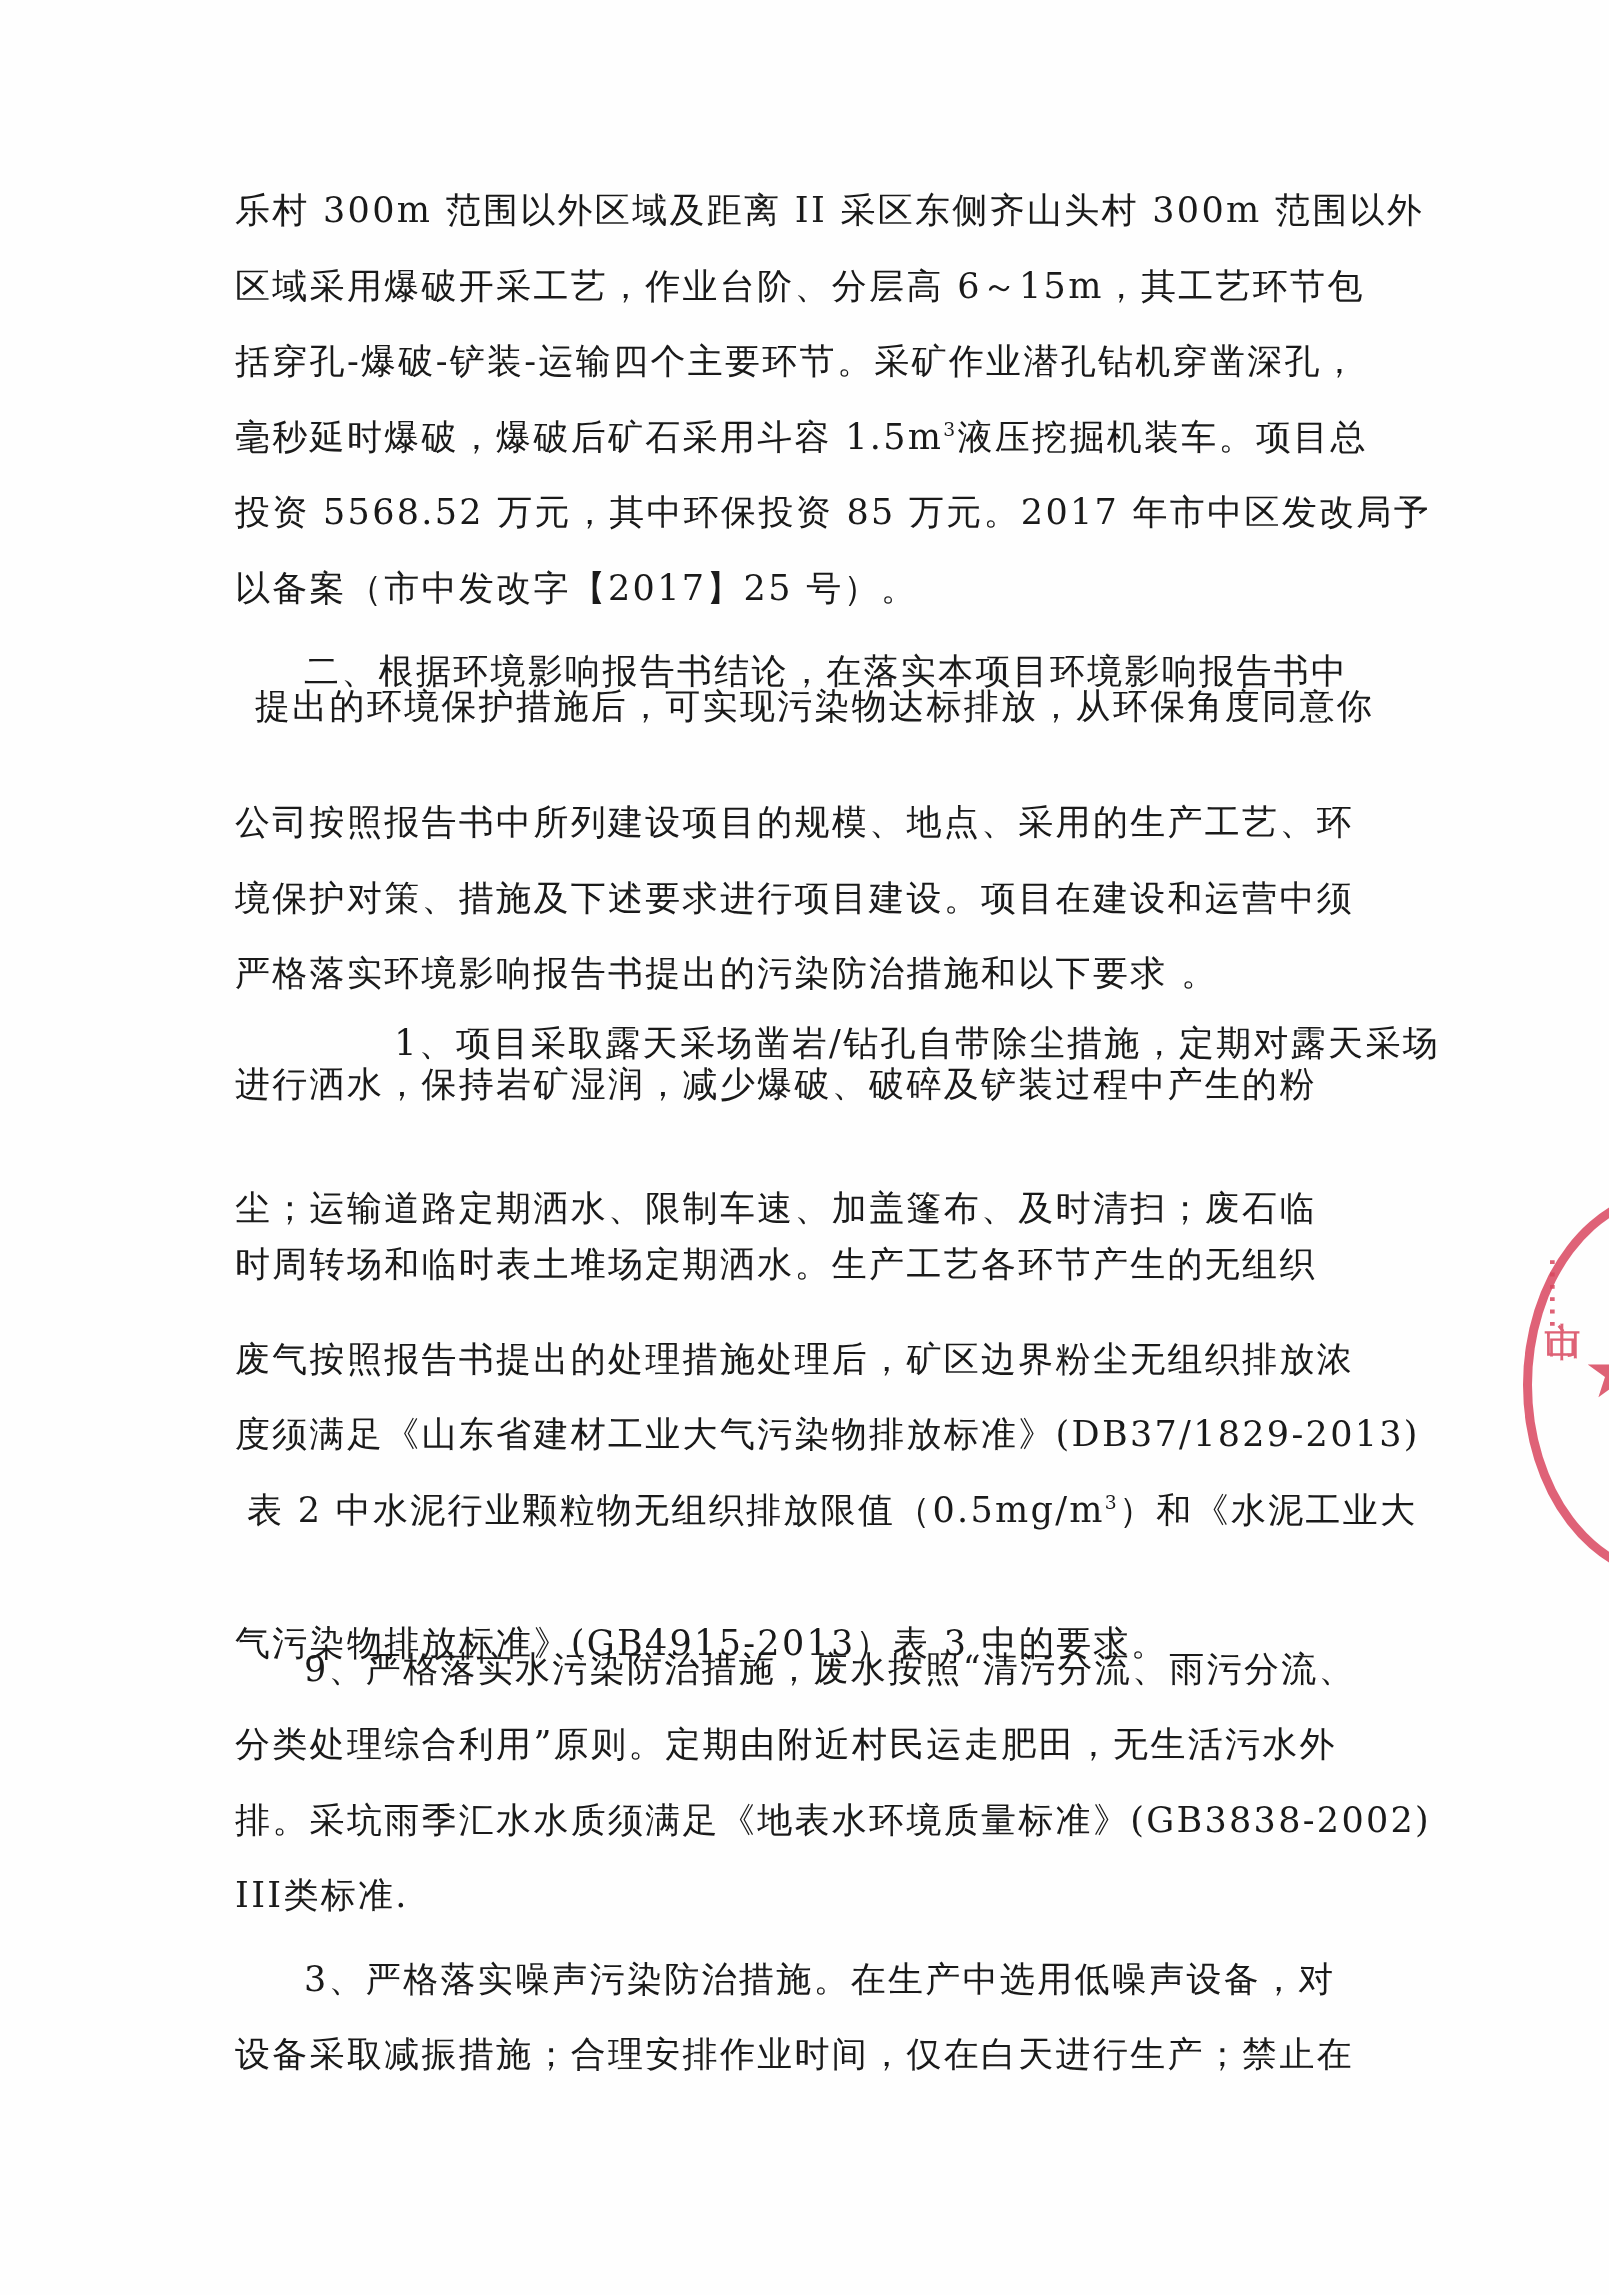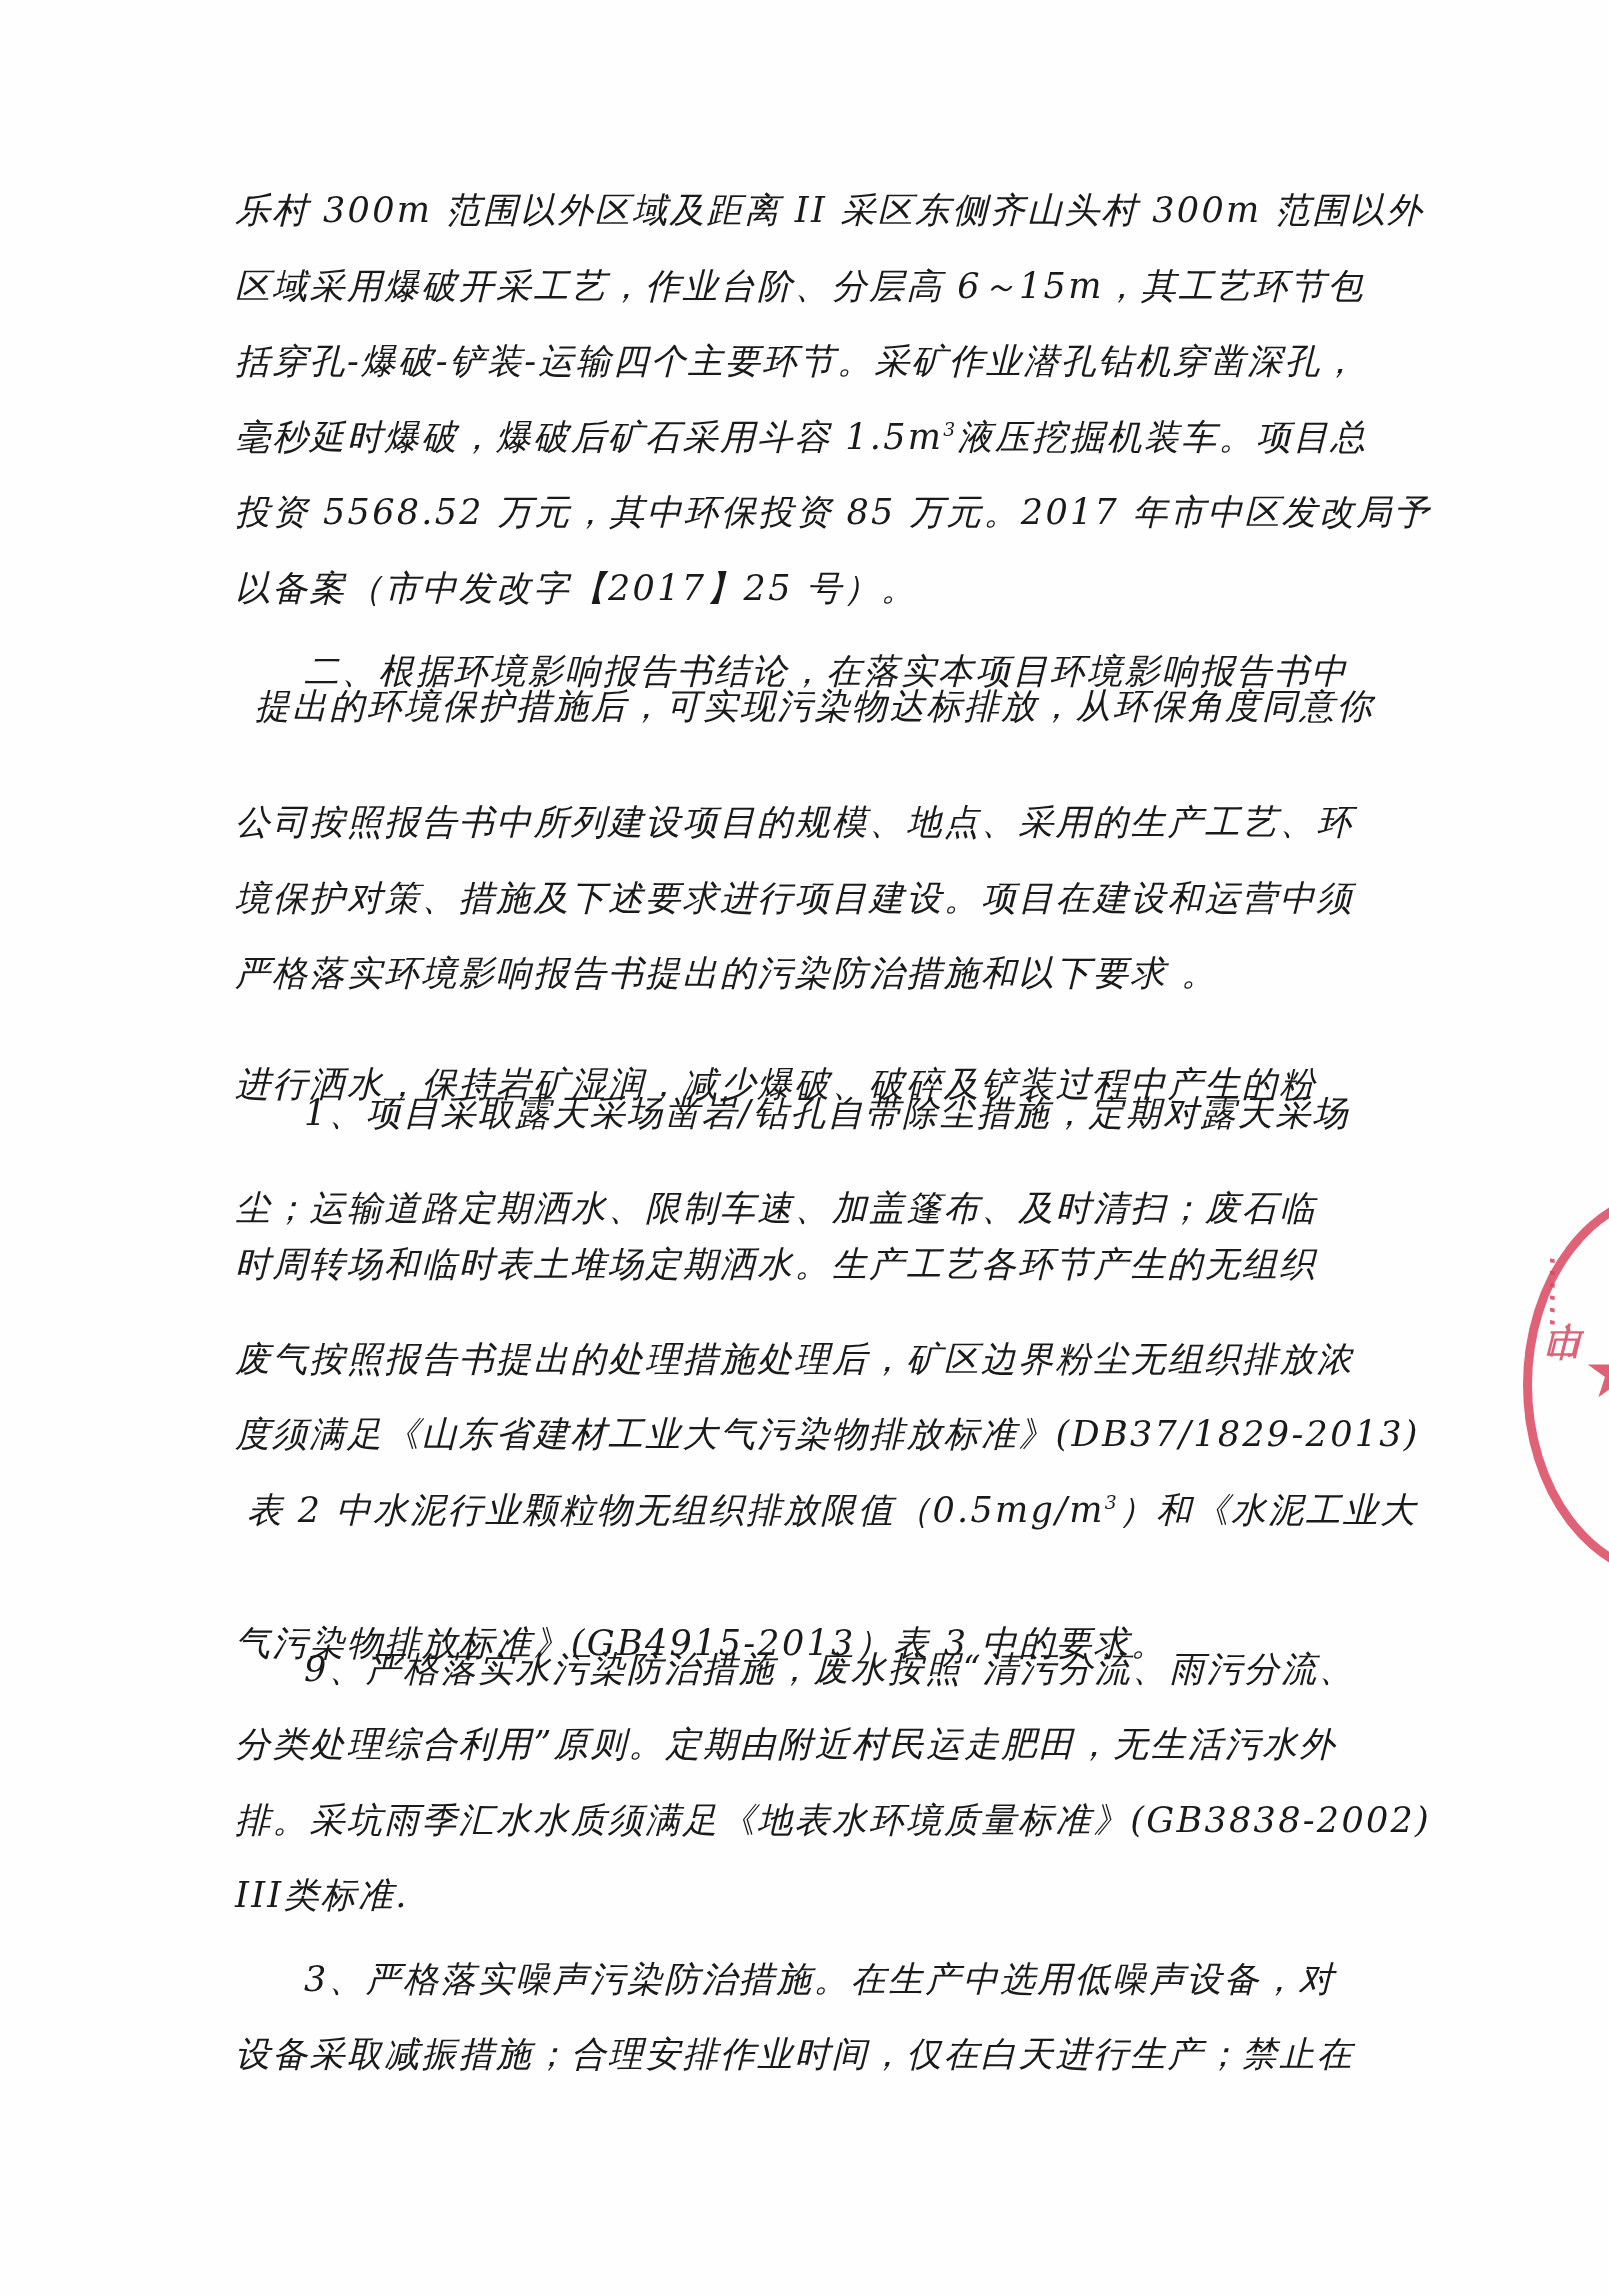--- a/index.html
+++ b/index.html
@@ -1,20 +1,20 @@
 <!DOCTYPE html>
 <html style="font-size:10.7px"><head>
 <meta charset="utf-8">
 <style>
   html, body { margin: 0; padding: 0; }
   body {
     width: 1609px; height: 2295px; background: #fefefe; position: relative; overflow: hidden;
     font-family: "DejaVu Serif", "Liberation Serif", serif; color: #1a1a1a;
   }
-  .page { position: absolute; left: 0; top: 0; width: 1609px; height: 1950px; font-style: italic; }
+  .page { position: absolute; left: 0; top: 0; width: 1609px; height: 1950px; }
   .line {
     position: absolute; left: 235px; width: 1136px; font-size: 35px; line-height: 40px;
     white-space: nowrap; letter-spacing: 2.3px;
   }
   .indent { left: 304px; }
   sup { font-size: 18.7px; line-height: 0; vertical-align: super; }
   .stamp {
     position: absolute; left: 1523px; top: 1189px; width: 281px; height: 374px;
     border: 9.4px solid #d9475f; border-radius: 50%; opacity: 0.85;
   }
@@ -36,21 +36,21 @@
       <div class="line" style="top: 266px;">区域采用爆破开采工艺，作业台阶、分层高 6～15m，其工艺环节包</div>
       <div class="line" style="top: 341px;">括穿孔-爆破-铲装-运输四个主要环节。采矿作业潜孔钻机穿凿深孔，</div>
       <div class="line" style="top: 417px;"><span>毫秒延时爆破，爆破后矿石采用斗容 1.5m</span><sup>3</sup><span>液压挖掘机装车。项目总</span></div>
       <div class="line" style="top: 492px;">投资 5568.52 万元，其中环保投资 85 万元。2017 年市中区发改局予</div>
       <div class="line" style="top: 568px;">以备案（市中发改字【2017】25 号）。</div>
       <div class="line indent" style="top: 651px;">二、根据环境影响报告书结论，在落实本项目环境影响报告书中</div>
       <div class="line" style="top: 686px; margin-left: 20px;">提出的环境保护措施后，可实现污染物达标排放，从环保角度同意你</div>
       <div class="line" style="top: 802px;">公司按照报告书中所列建设项目的规模、地点、采用的生产工艺、环</div>
       <div class="line" style="top: 878px;">境保护对策、措施及下述要求进行项目建设。项目在建设和运营中须</div>
       <div class="line" style="top: 953px;">严格落实环境影响报告书提出的污染防治措施和以下要求 。</div>
-      <div class="line indent" style="top: 1093px;">1、项目采取露天采场凿岩/钻孔自带除尘措施，定期对露天采场</div>
+      <div class="line indent" style="top: 1023px; text-align: right;">1、项目采取露天采场凿岩/钻孔自带除尘措施，定期对露天采场</div>
       <div class="line" style="top: 1064px;">进行洒水，保持岩矿湿润，减少爆破、破碎及铲装过程中产生的粉</div>
       <div class="line" style="top: 1188px;">尘；运输道路定期洒水、限制车速、加盖篷布、及时清扫；废石临</div>
       <div class="line" style="top: 1244px;">时周转场和临时表土堆场定期洒水。生产工艺各环节产生的无组织</div>
       <div class="line" style="top: 1339px;">废气按照报告书提出的处理措施处理后，矿区边界粉尘无组织排放浓</div>
       <div class="line" style="top: 1414px;">度须满足《山东省建材工业大气污染物排放标准》(DB37/1829-2013)</div>
       <div class="line" style="top: 1490px; margin-left: 12px;"><span>表 2 中水泥行业颗粒物无组织排放限值（0.5mg/m</span><sup>3</sup><span>）和《水泥工业大</span></div>
       <div class="line" style="top: 1623px;">气污染物排放标准》(GB4915-2013）表 3 中的要求。</div>
       <div class="line indent" style="top: 1649px;">9、严格落实水污染防治措施，废水按照“清污分流、雨污分流、</div>
       <div class="line" style="top: 1724px;">分类处理综合利用”原则。定期由附近村民运走肥田，无生活污水外</div>
       <div class="line" style="top: 1800px;">排。采坑雨季汇水水质须满足《地表水环境质量标准》(GB3838-2002)</div>

